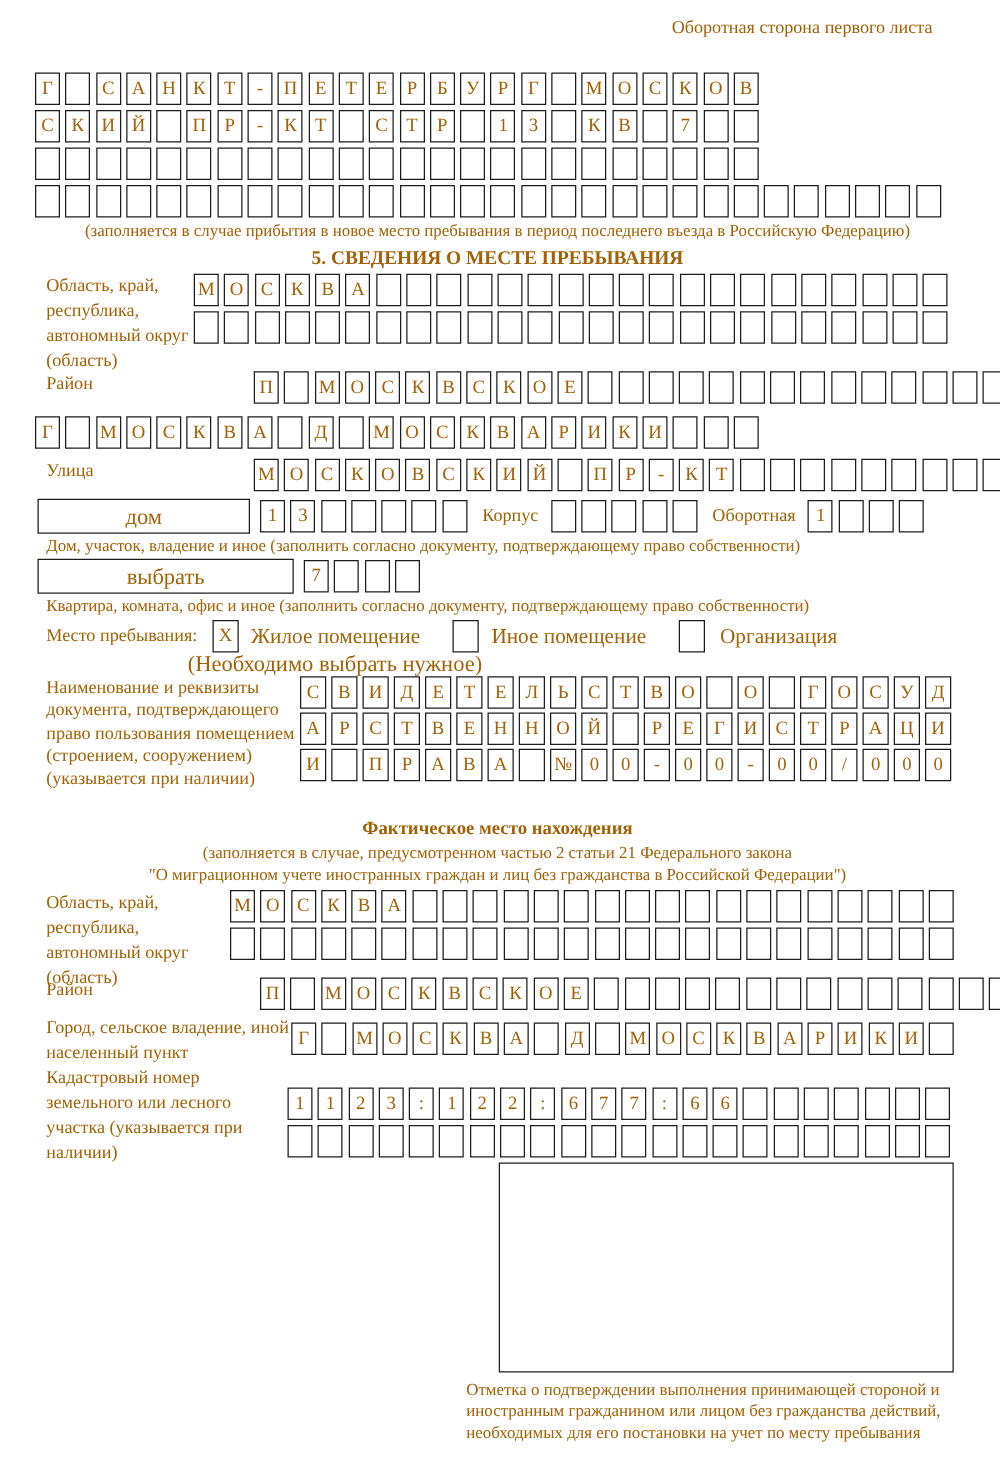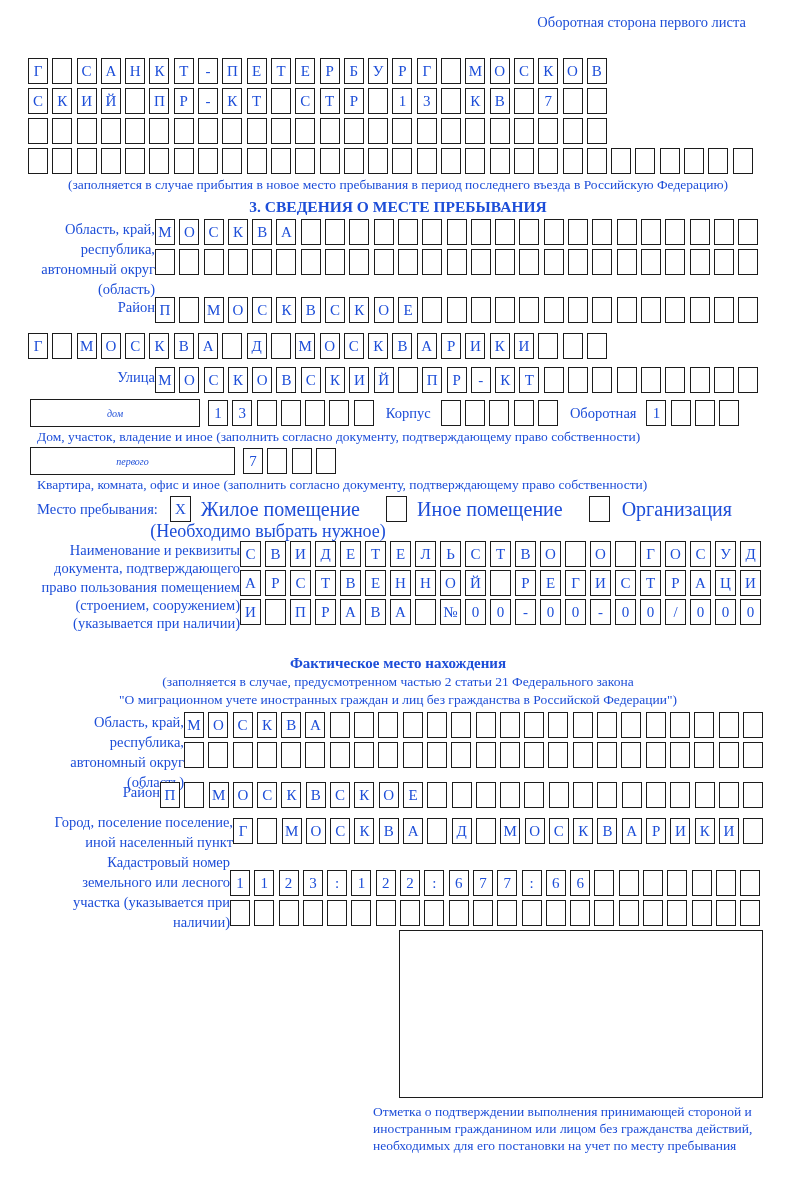--- a/index.html
+++ b/index.html
@@ -1,21 +1,21 @@
 <!DOCTYPE html>
 <html><head>
 <meta charset="utf-8">
 <style>
   html,body{margin:0;padding:0;background:#e8e8e8;}
   .page{
     position:relative;
     width:800px;height:1180px;
     margin:0 auto;
     background:#ffffff;
-    color:#1d4ed8;
+    color:#a16207;
     font-family:"Liberation Serif","DejaVu Serif",serif;
     box-sizing:border-box;
     padding:14px 32px 0 28px;
     overflow:hidden;
   }
   
   .cellrow{display:flex;gap:4.3px;}
   .cell{
     flex:none;box-sizing:border-box;
     width:20px;height:26px;
@@ -32,55 +32,55 @@
     font-size:14.5px;line-height:23px;}
   .fullrow{margin-top:0px;}
   .caption{font-size:13.5px;height:16px;line-height:16px;}
   .caption.center{text-align:center;}
   .caption.left{padding-left:9px;}
   
   .h2{font-weight:bold;font-size:15.5px;text-align:center;height:18px;line-height:18px;margin-top:5px;}
   .h3{font-weight:bold;font-size:15px;text-align:center;height:20px;line-height:20px;margin-top:2px;}
   .note{font-size:13.5px;text-align:center;height:18px;line-height:18px;}
   
-  .form-row{display:flex;align-items:flex-start;text-align:right;}
+  .form-row{display:flex;align-items:flex-start;}
   .rowlabel{flex:none;box-sizing:border-box;padding-left:9px;font-size:14.5px;line-height:20px;}
   .w127{width:127px;}
   .w145{width:145px;}
   .w156{width:156px;}
   .w132{width:132px;}
   .w205{width:205px;}
   .w202{width:202px;}
   .w212{width:212px;line-height:18.3px;}
   .fr-oblast{height:78px;margin-top:3px;overflow:visible;}
-  .fr-30{height:30px;}
+  .fr-30{height:30px;gap:48px;}
   .fr-40{height:40px;}
   .fr-40 .cellrow{margin-top:6px;}
   .fr-doc{height:110px;margin-top:2px;}
   .fr-oblast2{height:70px;margin-top:3px;}
   .fr-cad{height:72px;}
   .fr-cad .rowstack{margin-top:18px;}
   .doc-cells .cell{width:21px;}
   .doc-cells.cellrow, .doc-cells .cellrow{gap:4px;}
   .doc-cells .cellrow{margin-bottom:3px;}
   
   .house-row{display:flex;align-items:center;height:28px;margin-top:2px;}
   .bigbox{flex:none;box-sizing:border-box;border:1.6px solid #1c1c1c;height:28px;
-    display:flex;align-items:center;justify-content:center;font-size:10px;background:#fff;font-style:italic;}
+    display:flex;align-items:center;justify-content:center;font-size:18px;background:#fff;}
   .dombox{width:170px;margin-left:2px;margin-right:8px;}
   .kvbox{width:205px;margin-left:2px;margin-right:8px;}
   .inline-label{font-size:14.5px;padding:0 10px 0 12px;}
   .mt2{margin-top:2px;}
   .mt3{margin-top:3px;font-family:Liberation Serif, serif;}
   
   .residence-row{display:flex;align-items:center;height:28px;margin-top:2px;}
   .res-label{font-size:14.5px;padding-left:9px;margin-right:12px;}
   .checkbox{flex:none;box-sizing:border-box;width:21px;height:26px;border:1.6px solid #1c1c1c;
     display:flex;align-items:center;justify-content:center;font-size:15px;background:#fff;}
-  .res-opt{font-size:20px;margin:0 14px 0 10px;}
+  .res-opt{font-size:17px;margin:0 14px 0 10px;}
   .res-opt.last{margin-right:0;margin-left:12px;}
   .gap26{margin-left:12px;}
   .res-caption{font-size:18px;height:16px;line-height:16px;margin-left:90px;width:300px;text-align:center;}
   
   .stamp{box-sizing:border-box;margin-left:371px;margin-top:6px;width:364px;height:168px;
     border:1.8px solid #1c1c1c;background:#fff;}
   .stamp-caption{margin-left:345px;margin-top:5px;width:420px;
     font-size:13.5px;line-height:17px;}
 </style>
 </head>
@@ -199,21 +199,21 @@
       <span class="cell"></span>
       <span class="cell"></span>
       <span class="cell"></span>
       <span class="cell"></span>
       <span class="cell"></span>
       <span class="cell"></span>
       <span class="cell"></span>
     </div>
   <div class="caption center mt3">(заполняется в случае прибытия в новое место пребывания в период последнего въезда в Российскую Федерацию)</div>
 
-  <div class="h2">3. СВЕДЕНИЯ О МЕСТЕ ПРЕБЫВАНИЯ</div>
+  <div class="h2">5. СВЕДЕНИЯ О МЕСТЕ ПРЕБЫВАНИЯ</div>
 
   <div class="form-row fr-oblast">
     <div class="rowlabel w127">Область, край, республика, автономный округ (область)</div>
     <div class="rowstack">
       <div class="cellrow">
           <span class="cell">М</span>
           <span class="cell">О</span>
           <span class="cell">С</span>
           <span class="cell">К</span>
           <span class="cell">В</span>
@@ -382,21 +382,21 @@
     <div class="cellrow">
         <span class="cell">1</span>
         <span class="cell"></span>
         <span class="cell"></span>
         <span class="cell"></span>
       </div>
   </div>
   <div class="caption left mt2">Дом, участок, владение и иное (заполнить согласно документу, подтверждающему право собственности)</div>
 
   <div class="house-row">
-    <div class="bigbox kvbox">первого</div>
+    <div class="bigbox kvbox">выбрать</div>
     <div class="cellrow">
         <span class="cell">7</span>
         <span class="cell"></span>
         <span class="cell"></span>
         <span class="cell"></span>
       </div>
   </div>
   <div class="caption left mt2">Квартира, комната, офис и иное (заполнить согласно документу, подтверждающему право собственности)</div>
 
   <div class="residence-row">
@@ -572,21 +572,21 @@
         <span class="cell"></span>
         <span class="cell"></span>
         <span class="cell"></span>
         <span class="cell"></span>
         <span class="cell"></span>
         <span class="cell"></span>
       </div>
   </div>
 
   <div class="form-row fr-40">
-    <div class="rowlabel w205">Город, поселение поселение, иной населенный пункт</div>
+    <div class="rowlabel w205">Город, сельское владение, иной населенный пункт</div>
     <div class="cellrow">
         <span class="cell">Г</span>
         <span class="cell"></span>
         <span class="cell">М</span>
         <span class="cell">О</span>
         <span class="cell">С</span>
         <span class="cell">К</span>
         <span class="cell">В</span>
         <span class="cell">А</span>
         <span class="cell"></span>

